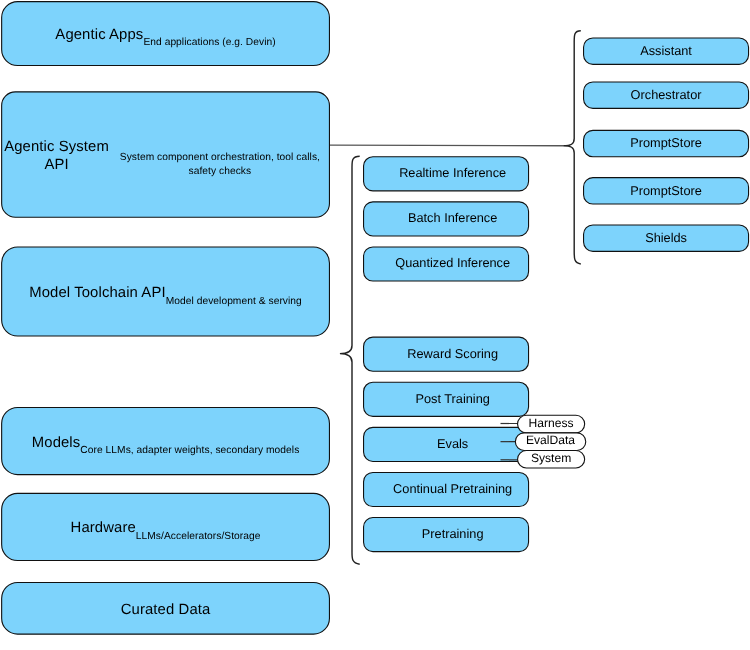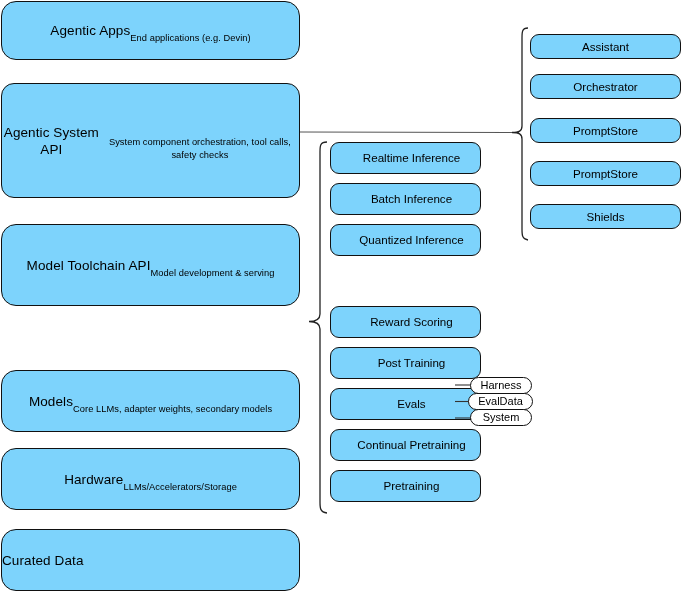--- a/index.html
+++ b/index.html
@@ -53,21 +53,21 @@
     line-height: 13px;
     margin-top: 16px;
     letter-spacing: 0.05px;
   }
 
   #layer-agentic-apps      { top: 1px;   height: 59px; }
   #layer-agentic-system-api{ top: 83px;  height: 115px; border-radius: 13px; }
   #layer-model-toolchain   { top: 224px; height: 82px; }
   #layer-models            { top: 370px; height: 62px; }
   #layer-hardware          { top: 448px; height: 62px; }
-  #layer-curated-data      { top: 529px; height: 62px; justify-content: space-between; }
+  #layer-curated-data      { top: 529px; height: 48px; }
 
   
   .mid-box {
     left: 330px;
     width: 151px;
     height: 32px;
     border-radius: 9px;
     border-width: 1.3px;
     padding-left: 12px;
   }

